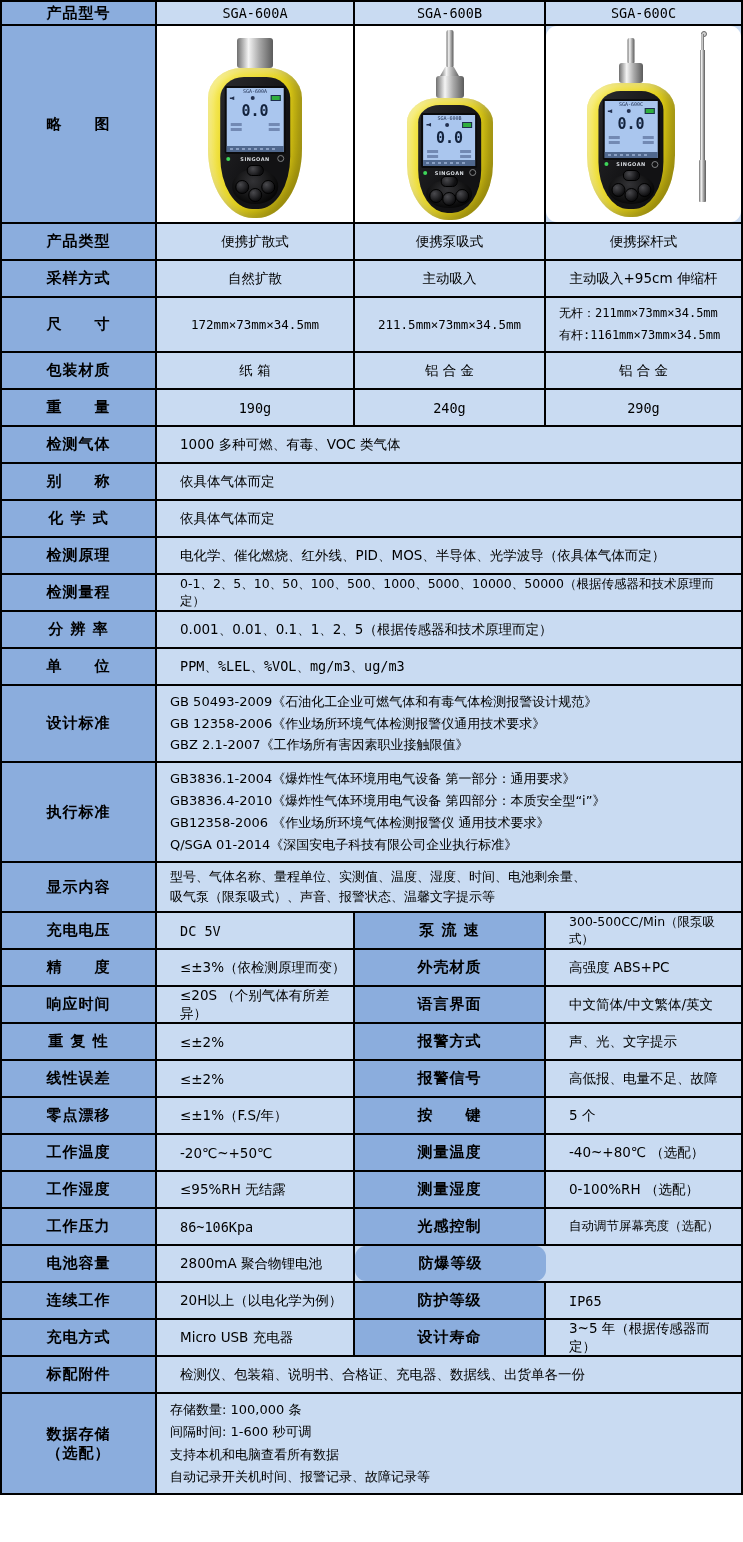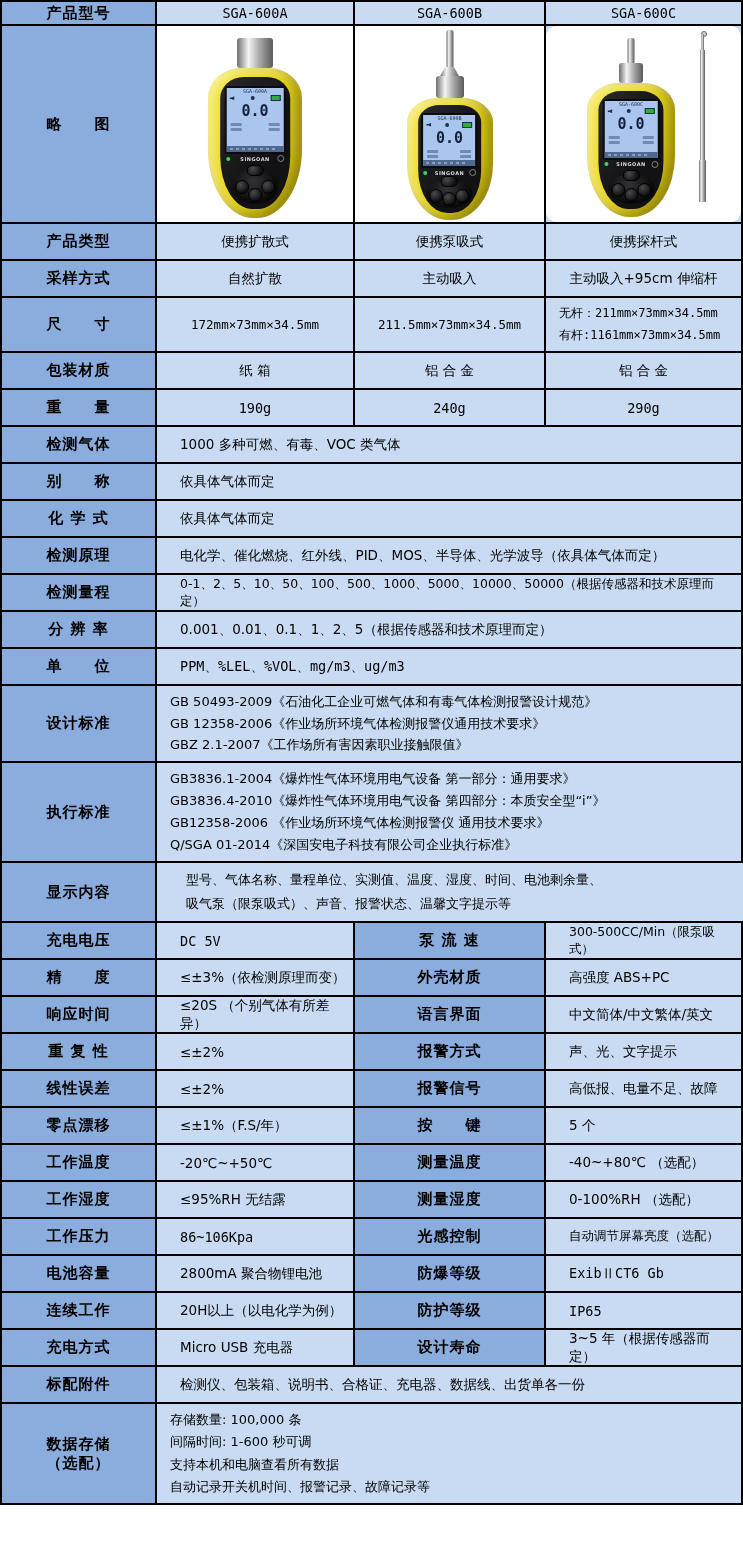--- a/index.html
+++ b/index.html
@@ -24,21 +24,21 @@
   .multiline{flex-direction:column;align-items:flex-start;justify-content:space-evenly;
              padding:3px 6px 3px 13px;}
   .multiline div{font-size:13px;white-space:nowrap;}
   
   .r-head{height:24px;}
   .r-std{height:37px;}
   .r-sketch{height:198px;}
   .r-size{height:55px;}
   .r-design{height:77px;}
   .r-exec{height:100px;}
-  .r-display{height:60px;gap:16px;}
+  .r-display{height:50px;}
   .r-storage{height:99px;}
   .imgcell{background:#fff;align-items:flex-start;padding-top:4px;}
 
   
   .dev{position:relative;width:120px;height:190px;}
   .metal{background:linear-gradient(90deg,#6f6f6f,#f4f4f4 32%,#a9a9a9 62%,#5b5b5b);}
   .cap-a{position:absolute;top:8px;left:50%;transform:translateX(-50%);width:36px;height:30px;border-radius:3px;}
   .rod-b{position:absolute;top:0;left:50%;transform:translateX(-50%);width:7px;height:38px;border-radius:2px;}
   .cone-b{position:absolute;top:37px;left:50%;transform:translateX(-50%);width:20px;height:10px;
           clip-path:polygon(28% 0,72% 0,100% 100%,0 100%);}
@@ -383,21 +383,20 @@
   <div class="row r-std">
     <div class="cell c1 lbl">工作压力</div>
     <div class="cell c2 val left mono">86~106Kpa</div>
     <div class="cell c3 lbl">光感控制</div>
     <div class="cell c4 val left" style="font-size:12.5px">自动调节屏幕亮度（选配）</div>
   </div>
   <div class="row r-std">
     <div class="cell c1 lbl">电池容量</div>
     <div class="cell c2 val left">2800mA 聚合物锂电池</div>
     <div class="cell c3 lbl">防爆等级</div>
-    <div class="cell c4 val left mono">ExibⅡCT6 Gb</div>
   </div>
   <div class="row r-std">
     <div class="cell c1 lbl">连续工作</div>
     <div class="cell c2 val left">20H以上（以电化学为例）</div>
     <div class="cell c3 lbl">防护等级</div>
     <div class="cell c4 val left mono">IP65</div>
   </div>
   <div class="row r-std">
     <div class="cell c1 lbl">充电方式</div>
     <div class="cell c2 val left">Micro USB 充电器</div>

